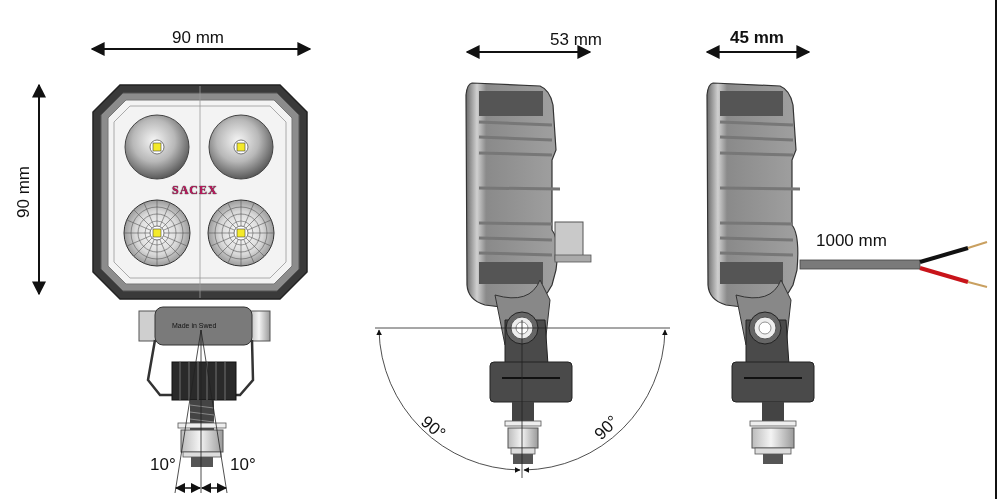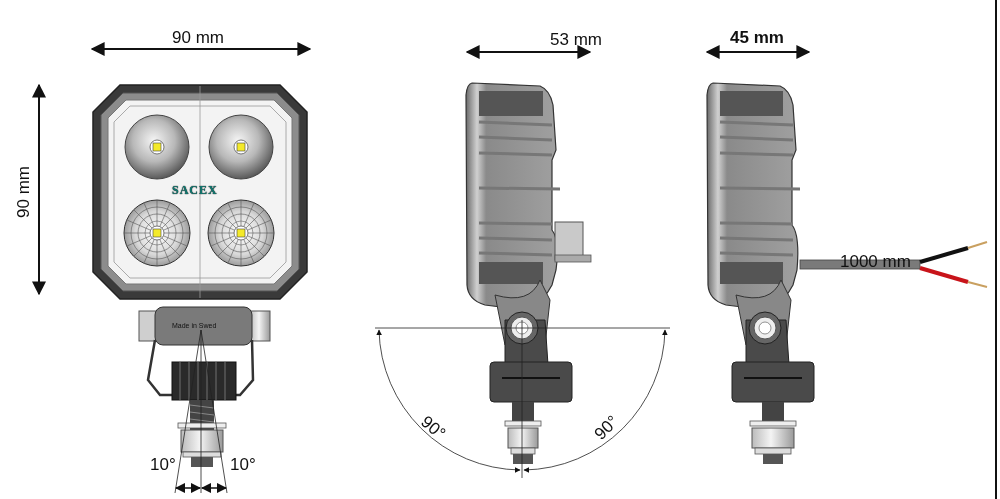--- a/index.html
+++ b/index.html
@@ -1,21 +1,21 @@
 <!DOCTYPE html>
 <html><head>
   <meta charset="utf-8">
   <style>
     html, body { margin: 0; padding: 0; background: #ffffff; }
     body { width: 1000px; height: 499px; position: relative; overflow: hidden; font-family: "Liberation Sans", sans-serif; }
     #canvas { position: absolute; left: 0; top: 0; width: 1000px; height: 499px; }
     .dim-label { position: absolute; font-family: "Liberation Sans", sans-serif; font-size: 17px; color: #111; white-space: nowrap; }
     .dim-label.rot { transform: rotate(-90deg); transform-origin: center center; }
     .angle-label { position: absolute; font-family: "Liberation Sans", sans-serif; font-size: 17px; color: #111; white-space: nowrap; }
-    .brand { position: absolute; font-family: "Liberation Serif", serif; font-weight: bold; font-size: 12px; color: #0f766e; letter-spacing: 1px; text-shadow: 0 0 1px #333, 0 0 1px #333; }
+    .brand { position: absolute; font-family: "Liberation Serif", serif; font-weight: bold; font-size: 12px; color: #be185d; letter-spacing: 1px; text-shadow: 0 0 1px #333, 0 0 1px #333; }
     .stamp { position: absolute; font-family: "Liberation Sans", sans-serif; font-size: 7px; color: #111; white-space: nowrap; }
     .right-border { position: absolute; left: 995px; top: 0; width: 2px; height: 499px; background: #111; }
   </style>
 </head>
 <body>
 
 <div id="canvas">
 <svg width="1000" height="499" viewBox="0 0 1000 499" xmlns="http://www.w3.org/2000/svg">
   <defs>
     <marker id="arr" viewBox="0 0 10 10" refX="9" refY="5" markerWidth="7" markerHeight="7" orient="auto-start-reverse">
@@ -214,16 +214,16 @@
 <div class="brand" style="left:172px; top:183px;">SACEX</div>
 <div class="stamp" style="left:172px; top:322px;">Made in Swed</div>
 <div class="angle-label" style="left:150px; top:455px;">10°</div>
 <div class="angle-label" style="left:230px; top:455px;">10°</div>
 
 <div class="dim-label" style="left:502px; top:30px;margin-left:48px;">53 mm</div>
 <div class="angle-label" style="left:420px; top:418px; transform:rotate(40deg);">90°</div>
 <div class="angle-label" style="left:594px; top:418px; transform:rotate(-45deg);">90°</div>
 
 <div class="dim-label" style="left:730px; top:28px;font-weight:bold;">45 mm</div>
-<div class="dim-label" style="left:816px; top:252px;margin-left:24px;">1000 mm</div>
+<div class="dim-label" style="left:816px; top:231px;">1000 mm</div>
 
 <div class="right-border"></div>
 </div>
 
 </body></html>

